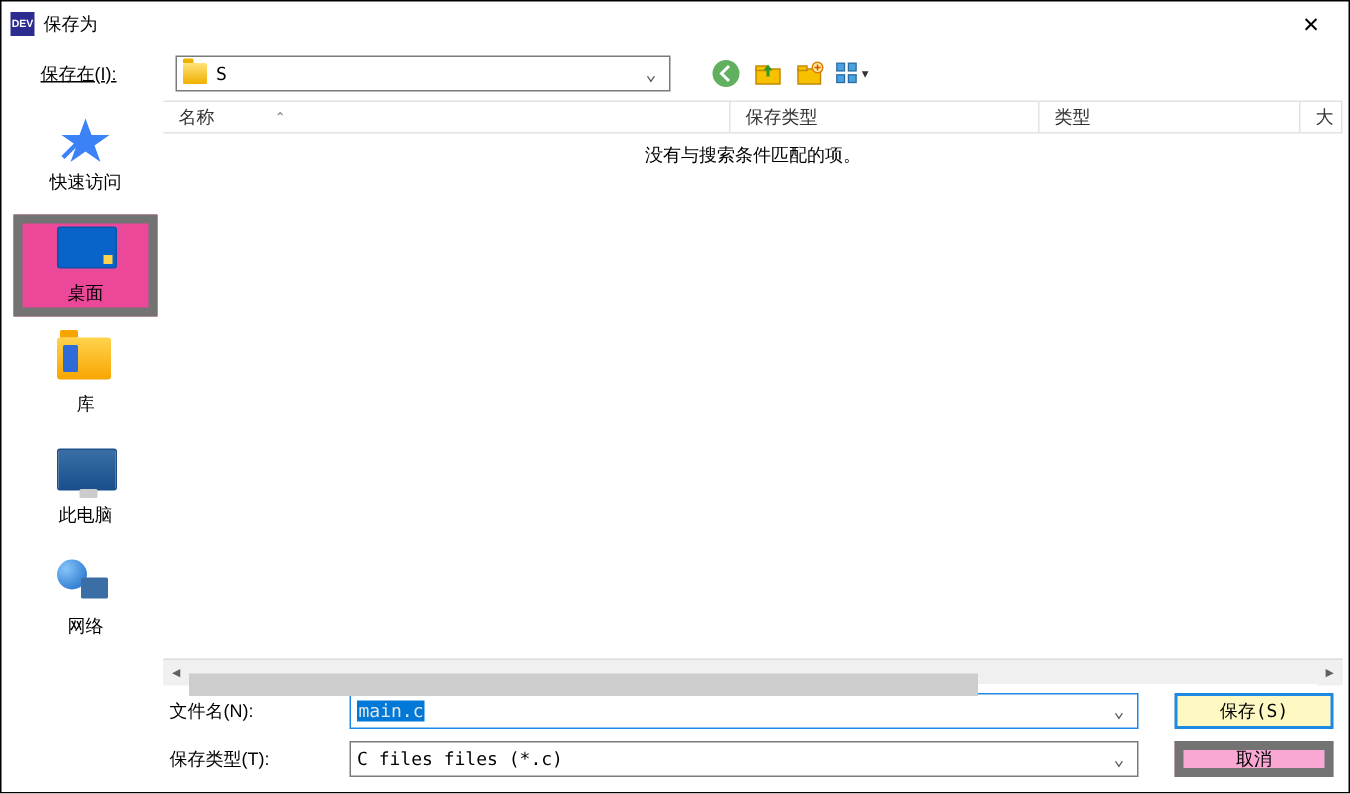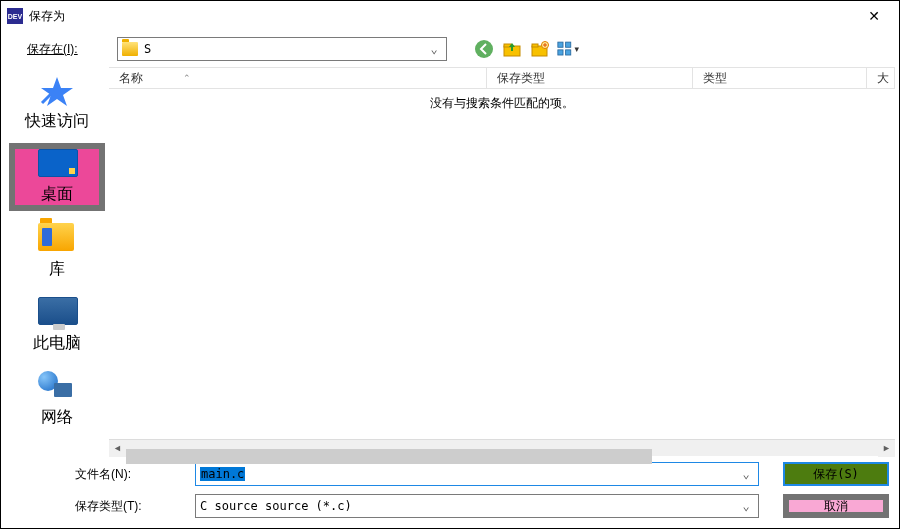--- a/index.html
+++ b/index.html
@@ -96,21 +96,21 @@
     align-items: center; justify-content: center;
     gap: 4px;
     border: 1px solid transparent;
     cursor: pointer;
   }
   .place.selected {
     background: #ec4899;
     border: 6px solid #737373;
   }
   .place-icon { width: 38px; height: 32px; position: relative; }
-  .place-label { font-size: 16px; }
+  .place-label { font-size: 12px; }
 
   .quick-star {
     color:#3b82f6;
   }
   .desktop-rect {
     width: 40px; height: 28px;
     background:#0a63c9; border:1px solid #0954a8; border-radius:2px;
     position:relative;
   }
   .desktop-rect::after{
@@ -202,56 +202,56 @@
   .hs-thumb{
     position:absolute; left:0; top:1px; height:15px; width:70%;
     background:#cdcdcd;
   }
 
   .bottom {
     padding: 6px 10px 10px 0;
     display:flex;
   }
   .bottom-inner{
-    margin-left: 74px;
+    margin-left: 112px;
     flex:1;
     display:flex; flex-direction:column; gap:8px;
   }
   .form-row{
     display:flex; align-items:center; gap:10px;
   }
   .form-label{ width: 110px; }
   .combo{
     flex:1; height:24px;
     border:1px solid #7a7a7a;
     display:flex; align-items:center;
     padding:0 4px;
     font-family:"SimSun", monospace;
     background:#fff;
   }
   .combo.focused{ border:1px solid #1e88e5; }
   .combo .val{ flex:1; }
   .combo .val .sel{
-    background:#0078d7; color:#000000; padding:0 1px;
+    background:#0078d7; color:#e5e5e5; padding:0 1px;
   }
   .combo-caret{ width:16px; text-align:center; color:#555;}
   .btn-col{
     width: 106px; margin-left: 14px;
     display:flex; flex-direction:column; gap:8px;
   }
   .wbtn{
     height:24px; border:6px solid #737373;
     background:#f9a8d4;
     display:flex; align-items:center; justify-content:center;
     font-family:"SimSun","Microsoft YaHei",monospace;
     cursor:pointer;
   }
   .wbtn.primary{
     border:2px solid #1e88e5;
-    background:#4d7c0f;
+    background:#fef9c3;
   }
 </style>
 </head>
 <body>
 
 <div class="window">
 
   <div class="titlebar">
     <div class="app-icon">DEV</div>
     <div class="title-text">保存为</div>
@@ -382,21 +382,21 @@
         </div>
         <div class="btn-col" style="margin:0 0 0 14px;">
           <div class="wbtn primary">
             <span>保存(S)</span>
           </div>
         </div>
       </div>
       <div class="form-row">
         <div class="form-label">保存类型(T):</div>
         <div class="combo">
-          <div class="val">C source source (*.c)</div>
+          <div class="val">C files files (*.c)</div>
           <div class="combo-caret">⌄</div>
         </div>
         <div class="btn-col" style="margin:0 0 0 14px;">
           <div class="wbtn">
             <span>取消</span>
           </div>
         </div>
       </div>
     </div>
   </div>

